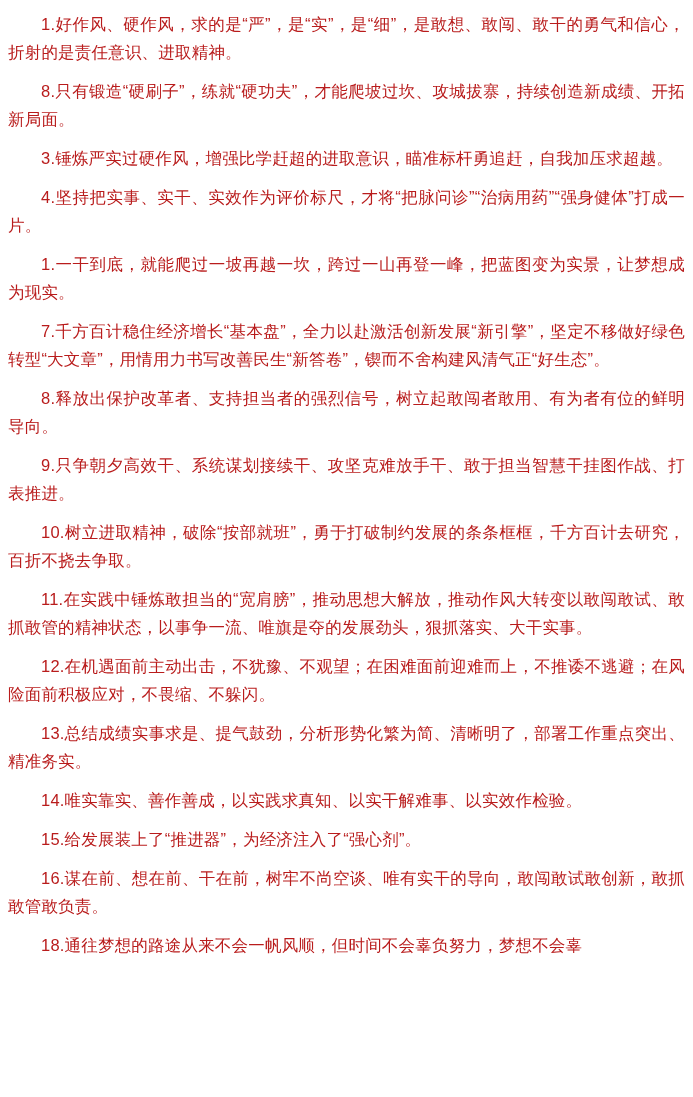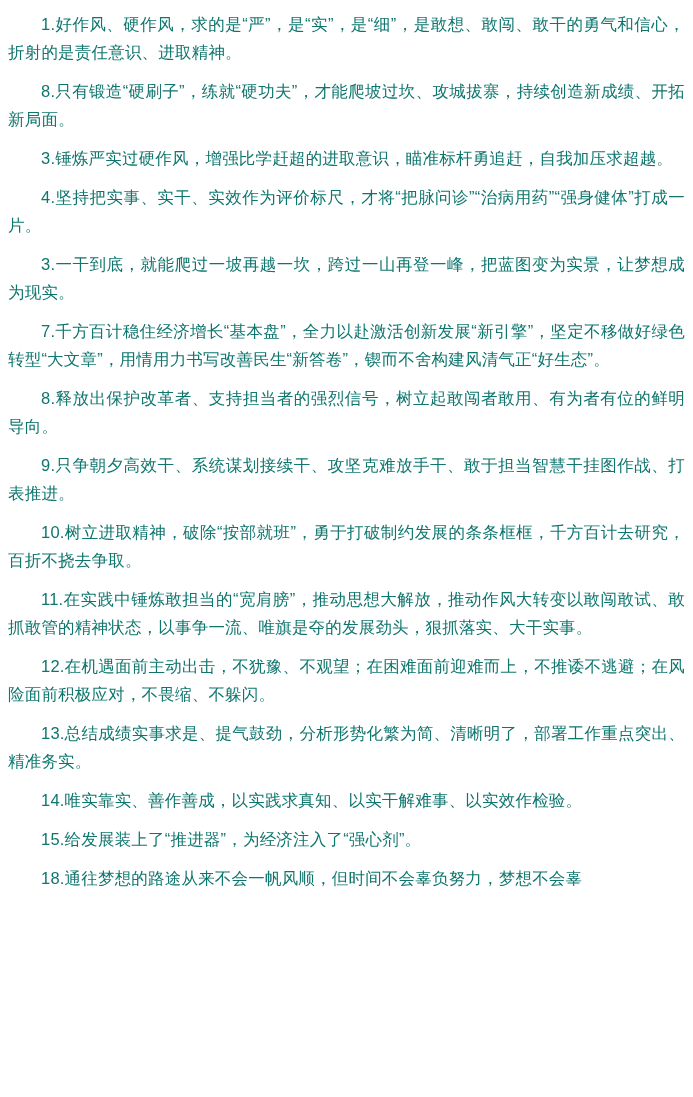--- a/index.html
+++ b/index.html
@@ -19,39 +19,40 @@
     padding: 10px 8px 6px 8px;
   }
   .para {
     margin: 0 0 11px 0;
     font-size: 16.5px;
     line-height: 28px;
     text-align: justify;
     text-justify: inter-ideograph;
     text-indent: 2em;
     letter-spacing: 0.2px;
-    color: #0f766e;
+    color: #b91c1c;
     font-weight: 500;
   }
   .para:last-child {
     margin-bottom: 14px;
   }
 </style>
 </head>
 <body>
 
 <div id="doc">
   <p class="para">1.好作风、硬作风，求的是“严”，是“实”，是“细”，是敢想、敢闯、敢干的勇气和信心，折射的是责任意识、进取精神。</p>
   <p class="para">8.只有锻造“硬刷子”，练就“硬功夫”，才能爬坡过坎、攻城拔寨，持续创造新成绩、开拓新局面。</p>
   <p class="para">3.锤炼严实过硬作风，增强比学赶超的进取意识，瞄准标杆勇追赶，自我加压求超越。</p>
   <p class="para">4.坚持把实事、实干、实效作为评价标尺，才将“把脉问诊”“治病用药”“强身健体”打成一片。</p>
-  <p class="para">3.一干到底，就能爬过一坡再越一坎，跨过一山再登一峰，把蓝图变为实景，让梦想成为现实。</p>
+  <p class="para">1.一干到底，就能爬过一坡再越一坎，跨过一山再登一峰，把蓝图变为实景，让梦想成为现实。</p>
   <p class="para">7.千方百计稳住经济增长“基本盘”，全力以赴激活创新发展“新引擎”，坚定不移做好绿色转型“大文章”，用情用力书写改善民生“新答卷”，锲而不舍构建风清气正“好生态”。</p>
   <p class="para">8.释放出保护改革者、支持担当者的强烈信号，树立起敢闯者敢用、有为者有位的鲜明导向。</p>
   <p class="para">9.只争朝夕高效干、系统谋划接续干、攻坚克难放手干、敢于担当智慧干挂图作战、打表推进。</p>
   <p class="para">10.树立进取精神，破除“按部就班”，勇于打破制约发展的条条框框，千方百计去研究，百折不挠去争取。</p>
   <p class="para">11.在实践中锤炼敢担当的“宽肩膀”，推动思想大解放，推动作风大转变以敢闯敢试、敢抓敢管的精神状态，以事争一流、唯旗是夺的发展劲头，狠抓落实、大干实事。</p>
   <p class="para">12.在机遇面前主动出击，不犹豫、不观望；在困难面前迎难而上，不推诿不逃避；在风险面前积极应对，不畏缩、不躲闪。</p>
   <p class="para">13.总结成绩实事求是、提气鼓劲，分析形势化繁为简、清晰明了，部署工作重点突出、精准务实。</p>
   <p class="para">14.唯实靠实、善作善成，以实践求真知、以实干解难事、以实效作检验。</p>
   <p class="para">15.给发展装上了“推进器”，为经济注入了“强心剂”。</p>
+  <p class="para">16.谋在前、想在前、干在前，树牢不尚空谈、唯有实干的导向，敢闯敢试敢创新，敢抓敢管敢负责。</p>
   <p class="para">18.通往梦想的路途从来不会一帆风顺，但时间不会辜负努力，梦想不会辜</p>
 </div>
 
 </body></html>

